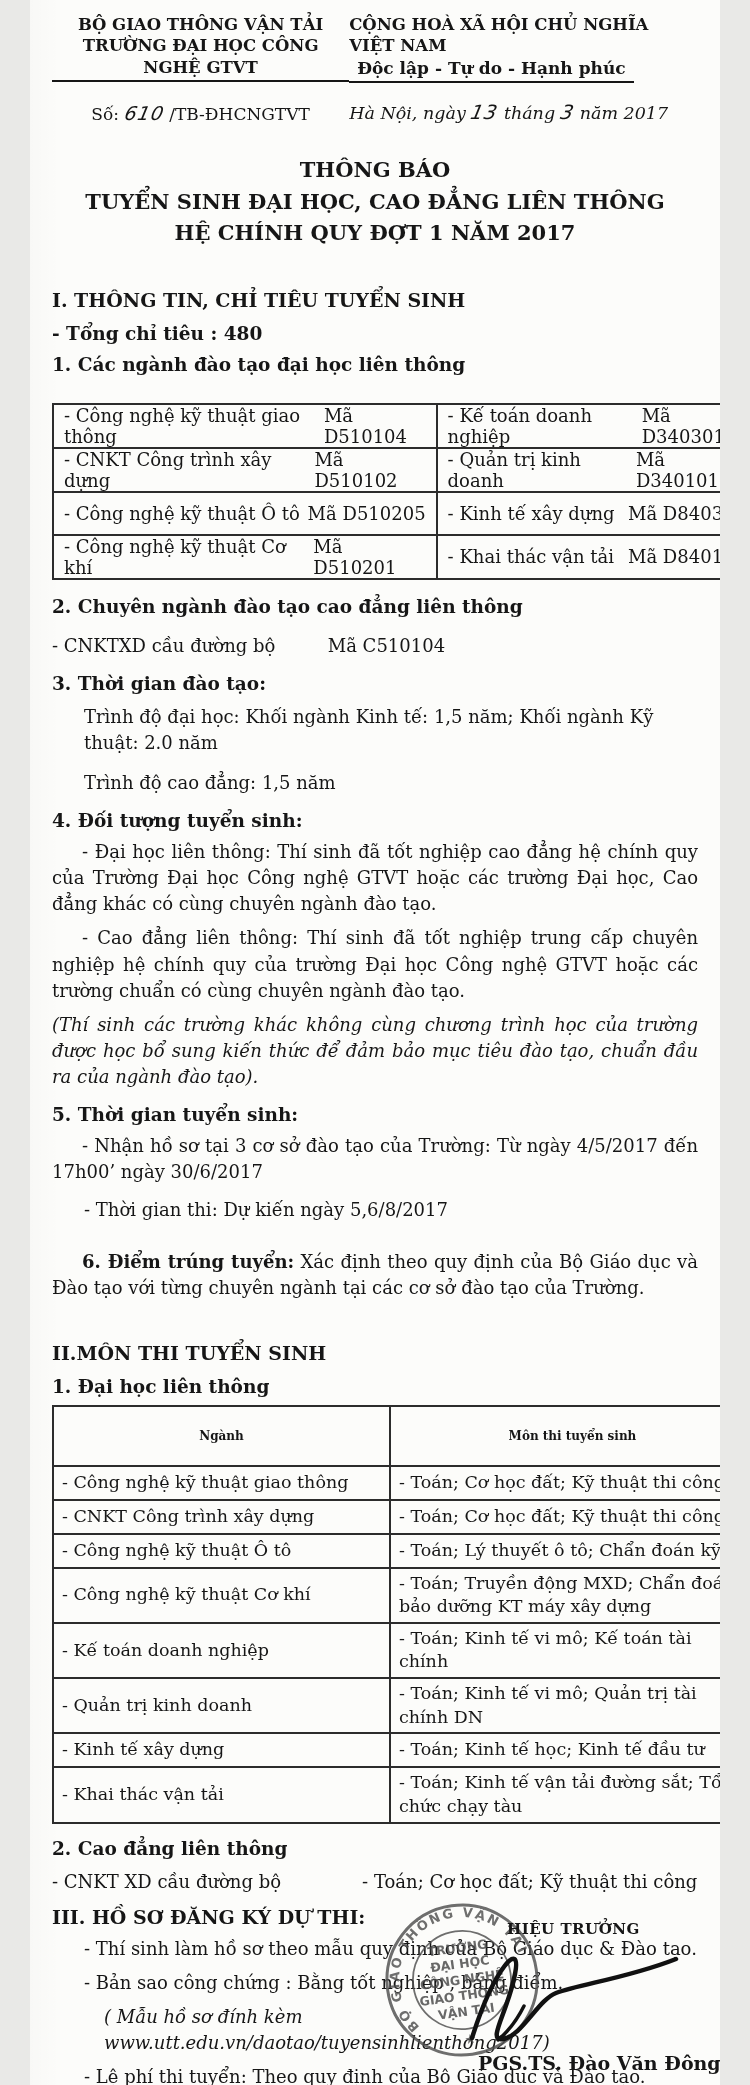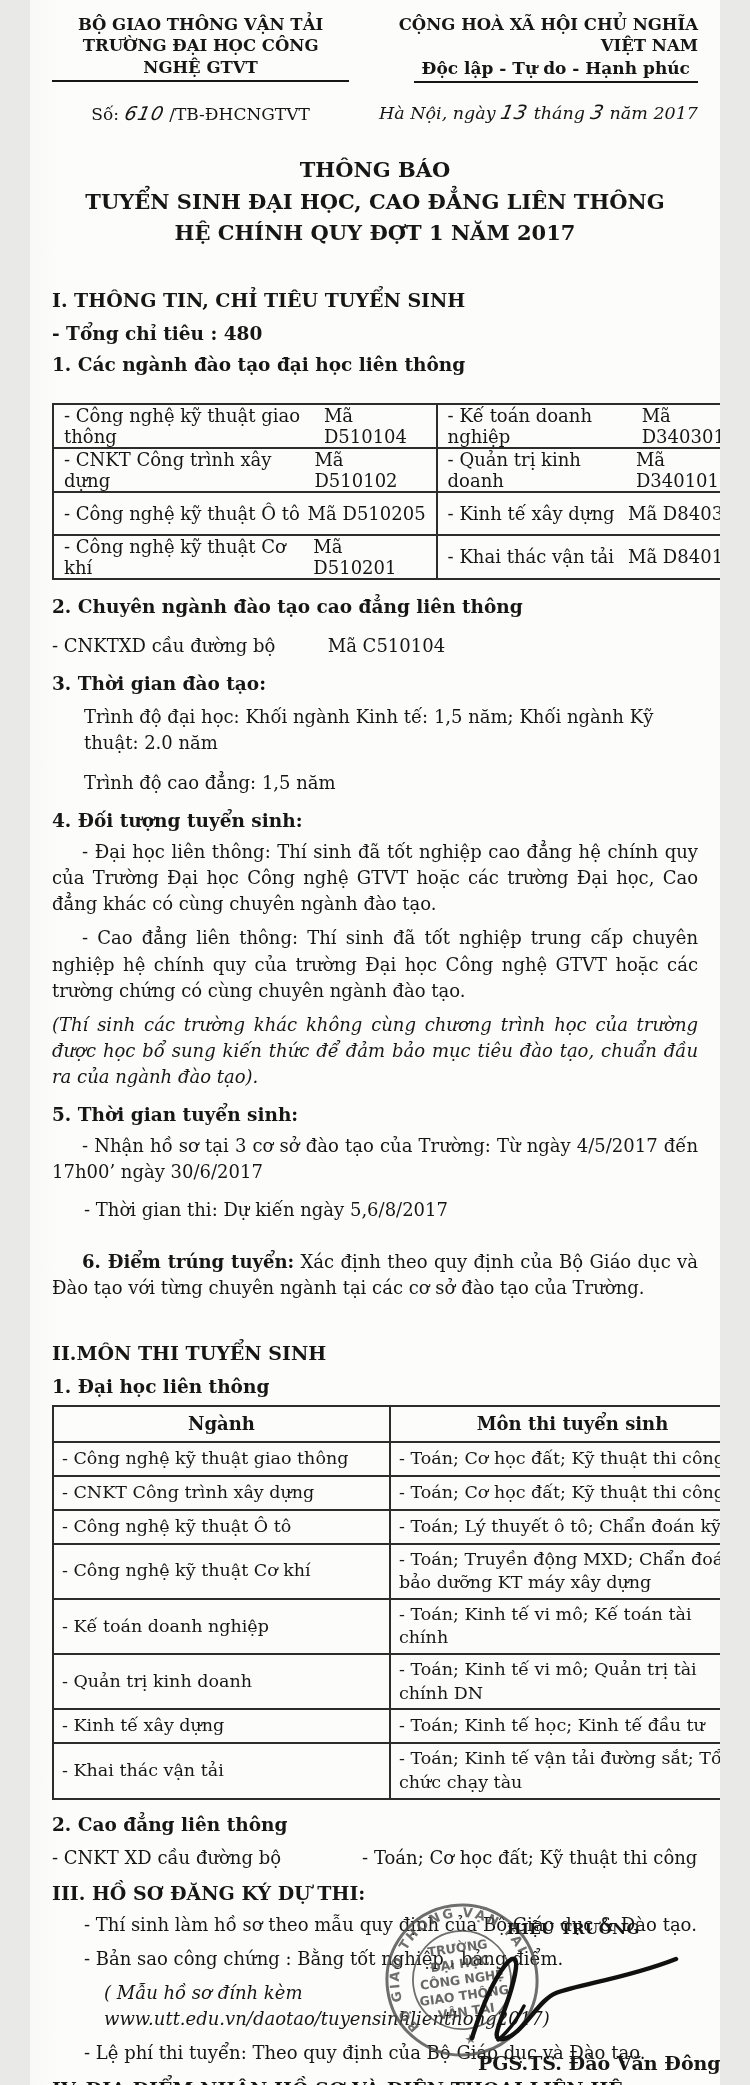--- a/index.html
+++ b/index.html
@@ -6,21 +6,21 @@
   .page{
     position:relative; width:690px; height:2085px; margin:0 auto;
     background:#fcfcfa; color:#161616;
     font-family:"DejaVu Serif","Liberation Serif",serif;
     box-sizing:border-box; padding:14px 22px 0 22px; overflow:hidden;
     background-image:linear-gradient(90deg, rgba(0,0,0,0.015), rgba(0,0,0,0) 30px, rgba(0,0,0,0) 700px, rgba(0,0,0,0.04));
   }
   
   .hdr{display:flex;}
   .hdr-left{width:46%; text-align:center;}
-  .hdr-right{width:54%; text-align:right;}
+  .hdr-right{width:54%; text-align:left;}
   .org{font-weight:bold; font-size:16.5px; line-height:1.3;}
   .uline{display:inline-block; border-bottom:2px solid #161616; padding:0 8px 2px 8px;}
   .doc-no{margin-top:20px; font-size:17px;}
   .hand{font-family:"DejaVu Sans","Liberation Sans",sans-serif; font-style:italic; display:inline-block; transform:skewX(-12deg); font-size:1.12em; letter-spacing:1px;}
   .dateline{margin-top:18px; font-style:italic; font-size:17.5px;}
   
   .title-block{text-align:center; margin-top:30px; font-weight:bold; font-size:21px; line-height:1.5;}
   
   .h1{font-weight:bold; font-size:19px;}
   .h2{font-weight:bold; font-size:18.5px;}
@@ -31,21 +31,21 @@
   .it{font-style:italic;}
   .pre{white-space:pre-wrap;}
   p{margin:0;}
   .mt8{margin-top:8px;}.mt10{margin-top:10px;}.mt12{margin-top:12px;}.mt14{margin-top:14px;}
   .mt16{margin-top:16px;}.mt26{margin-top:26px;}.mt40{margin-top:40px;}
   
   table.majors{width:706px; border-collapse:collapse; margin-top:28px;}
   table.majors td{border:2px solid #2c2c2c; height:41px; padding:0 10px; font-size:18px;}
   .cellflex{display:flex; justify-content:space-between; align-items:center; gap:6px;}
   table.exam{width:704px; border-collapse:collapse; margin-top:8px; table-layout:fixed;}
-  table.exam th{border:2px solid #2c2c2c; font-weight:bold; font-size:18px; height:30px; padding:2px;}
+  table.exam th{border:2px solid #2c2c2c; font-weight:bold; font-size:12px; height:30px; padding:14px;}
   table.exam td{border:2px solid #2c2c2c; font-size:17.5px; padding:3px 8px; line-height:1.35; vertical-align:middle; height:26px;}
   table.exam col.c1{width:48%;} table.exam col.c2{width:52%;}
   td.fit{font-size:15px; white-space:nowrap;}
   .split-row{display:flex; font-size:18px;}
   .split-row .l{width:48%;}
   .split-row .r{width:52%;}
   
   .sig-area{position:absolute; left:320px; top:1896px; width:410px; height:185px;}
   .sig-title{position:absolute; left:157px; top:24px; font-weight:bold; font-size:15px; letter-spacing:0.5px;}
   .sig-name{position:absolute; left:128px; top:156px; font-weight:bold; font-size:19px;}
@@ -156,21 +156,21 @@
     <span style="display:inline-block; width:270px;">- CNKTXD cầu đường bộ</span>
     <span>Mã C510104</span>
   </p>
 
   <p class="h2 mt14">3. Thời gian đào tạo:</p>
   <p class="t ind mt10">Trình độ đại học: Khối ngành Kinh tế: 1,5 năm; Khối ngành Kỹ thuật: 2.0 năm</p>
   <p class="t ind mt14">Trình độ cao đẳng: 1,5 năm</p>
 
   <p class="h2 mt14">4. Đối tượng tuyển sinh:</p>
   <p class="t just mt8">- Đại học liên thông: Thí sinh đã tốt nghiệp cao đẳng hệ chính quy của Trường Đại học Công nghệ GTVT hoặc các trường Đại học, Cao đẳng khác có cùng chuyên ngành đào tạo.</p>
-  <p class="t just mt8">- Cao đẳng liên thông: Thí sinh đã tốt nghiệp trung cấp chuyên nghiệp hệ chính quy của trường Đại học Công nghệ GTVT hoặc các trường chứng có cùng chuyên ngành đào tạo.</p>
+  <p class="t just mt8">- Cao đẳng liên thông: Thí sinh đã tốt nghiệp trung cấp chuyên nghiệp hệ chính quy của trường Đại học Công nghệ GTVT hoặc các trường chuẩn có cùng chuyên ngành đào tạo.</p>
   <p class="t it just mt8" style="text-indent:0;">(Thí sinh các trường khác không cùng chương trình học của trường được học bổ sung kiến thức để đảm bảo mục tiêu đào tạo, chuẩn đầu ra của ngành đào tạo).</p>
 
   <p class="h2 mt14">5. Thời gian tuyển sinh:</p>
   <p class="t just mt8">- Nhận hồ sơ tại 3 cơ sở đào tạo của Trường: Từ ngày 4/5/2017 đến 17h00’ ngày 30/6/2017</p>
   <p class="t ind mt12">- Thời gian thi: Dự kiến ngày 5,6/8/2017</p>
 
   <p class="t just mt26"><b>6. Điểm trúng tuyển:</b><span> Xác định theo quy định của Bộ Giáo dục và Đào tạo với từng chuyên ngành tại các cơ sở đào tạo của Trường.</span></p>
 
   <p class="h1 mt40">II.MÔN THI TUYỂN SINH</p>
   <p class="h2 mt12">1. Đại học liên thông</p>

